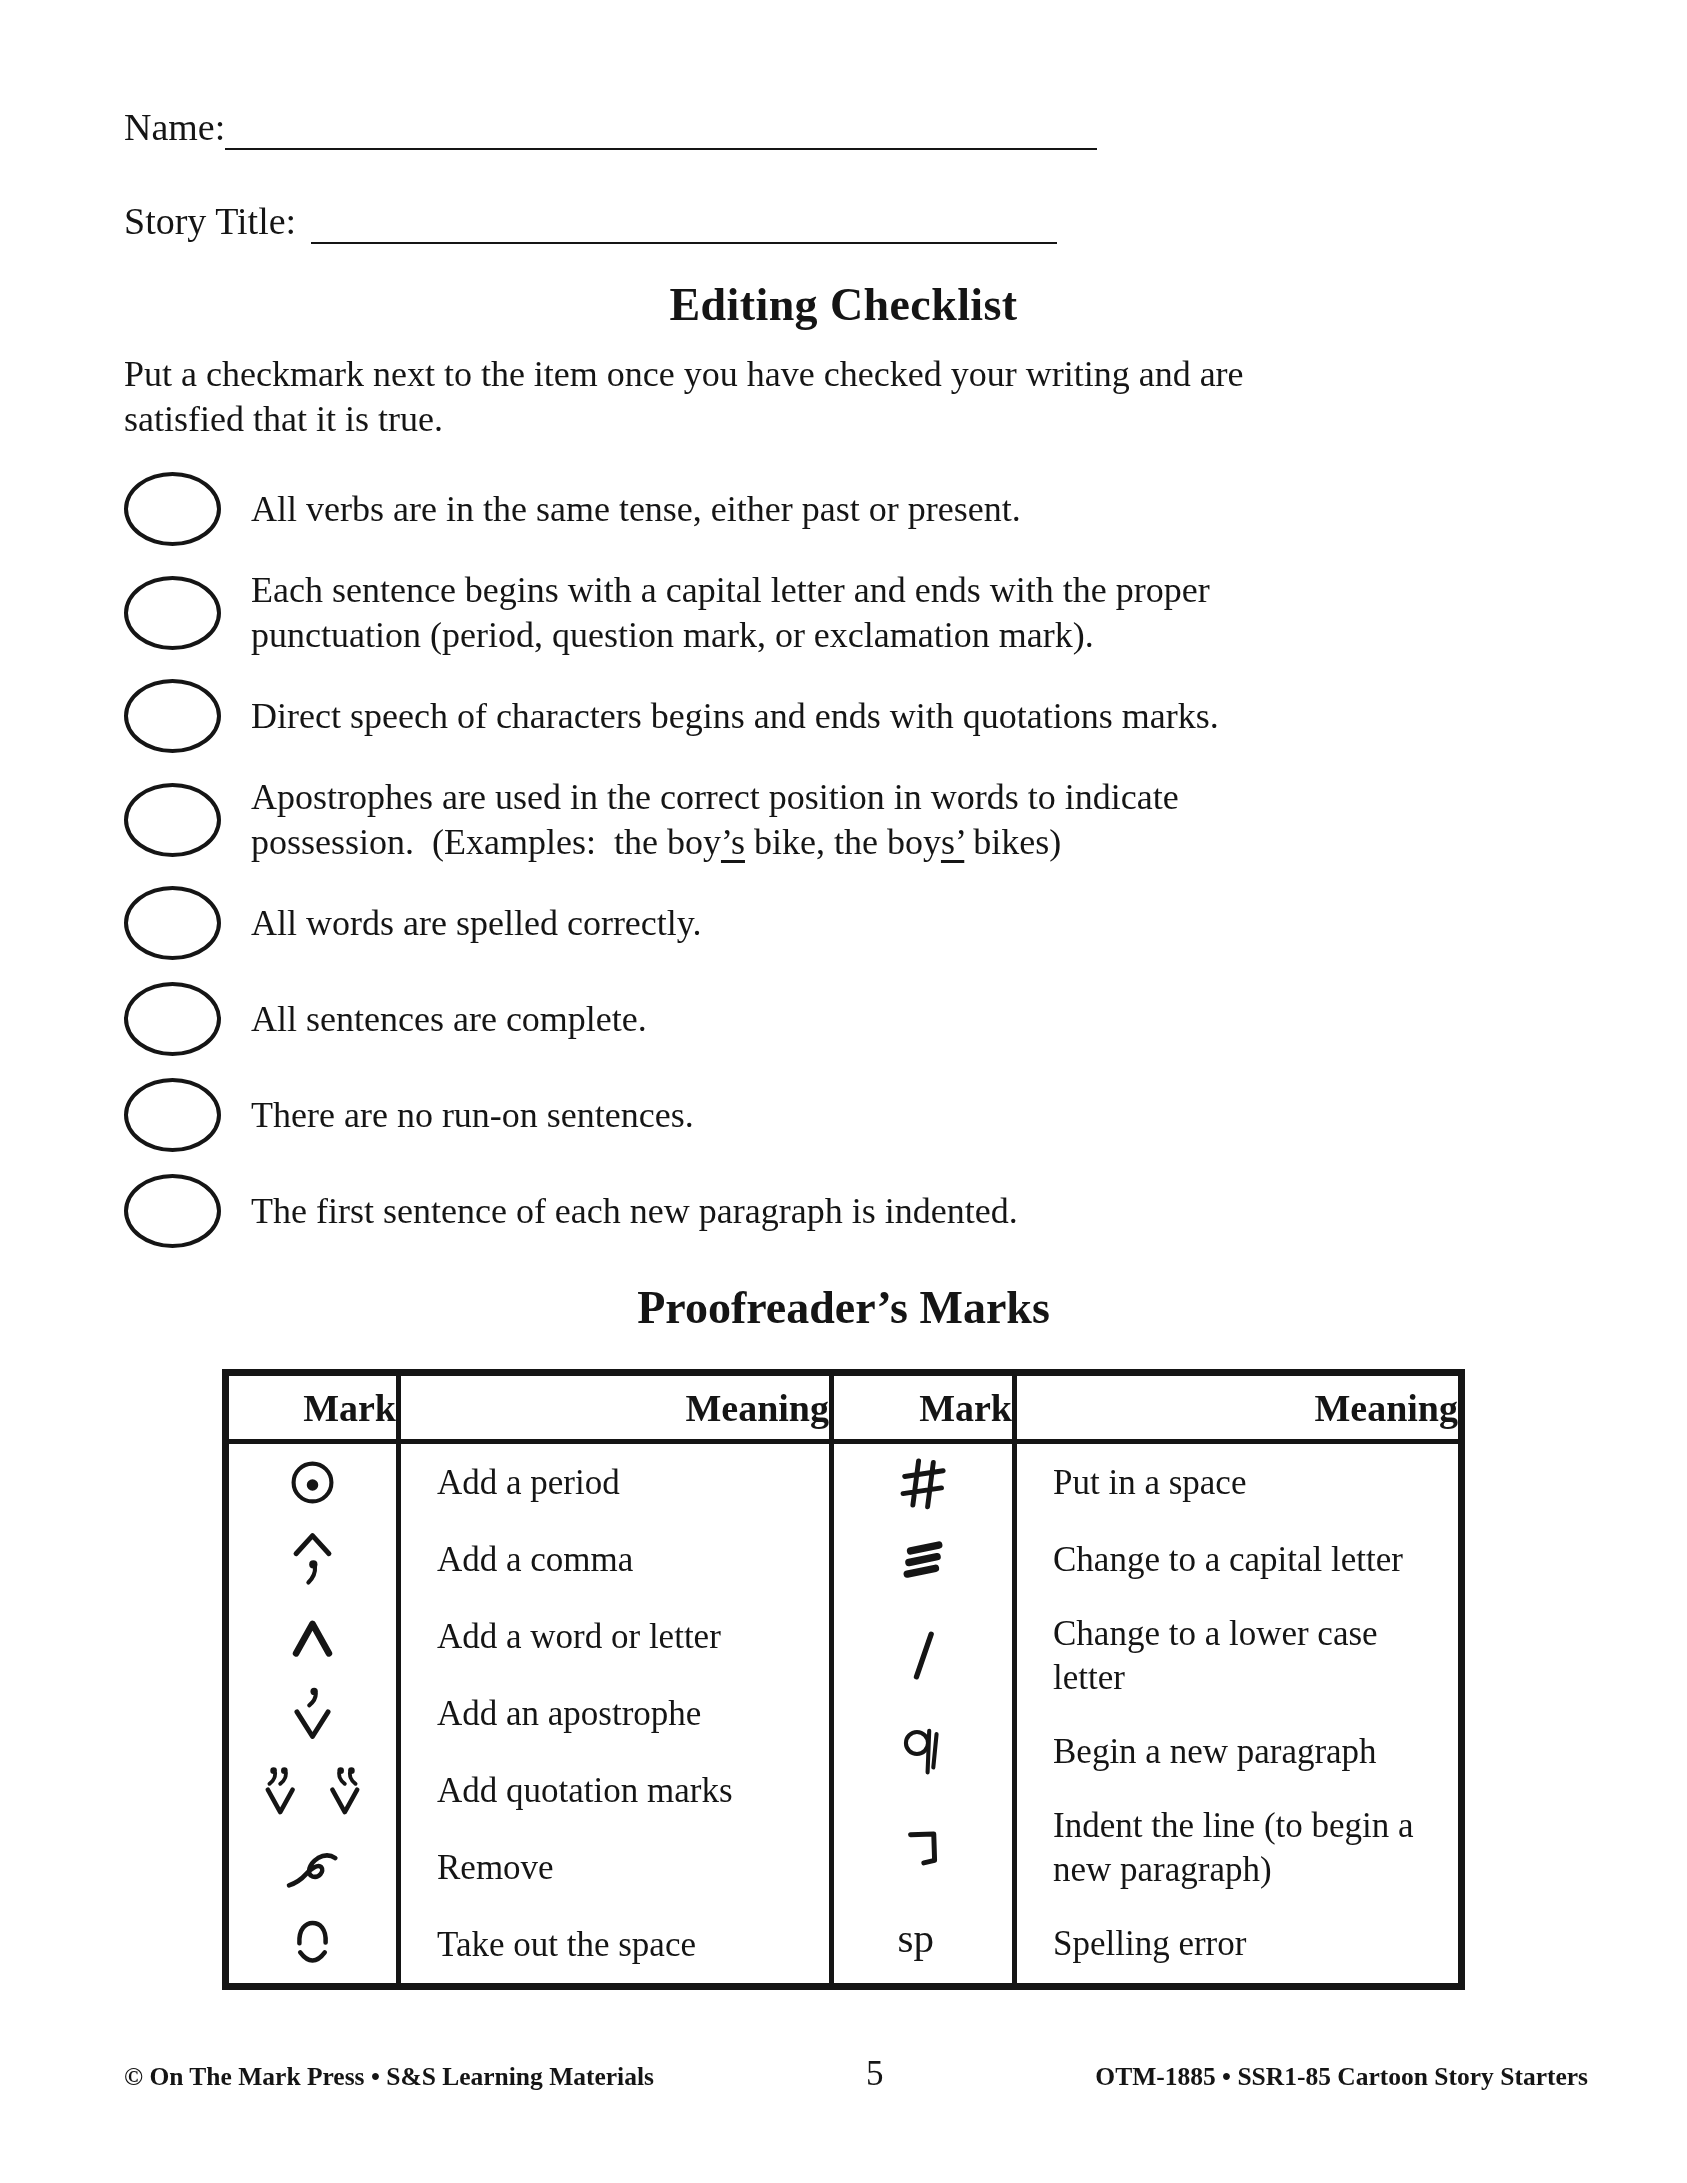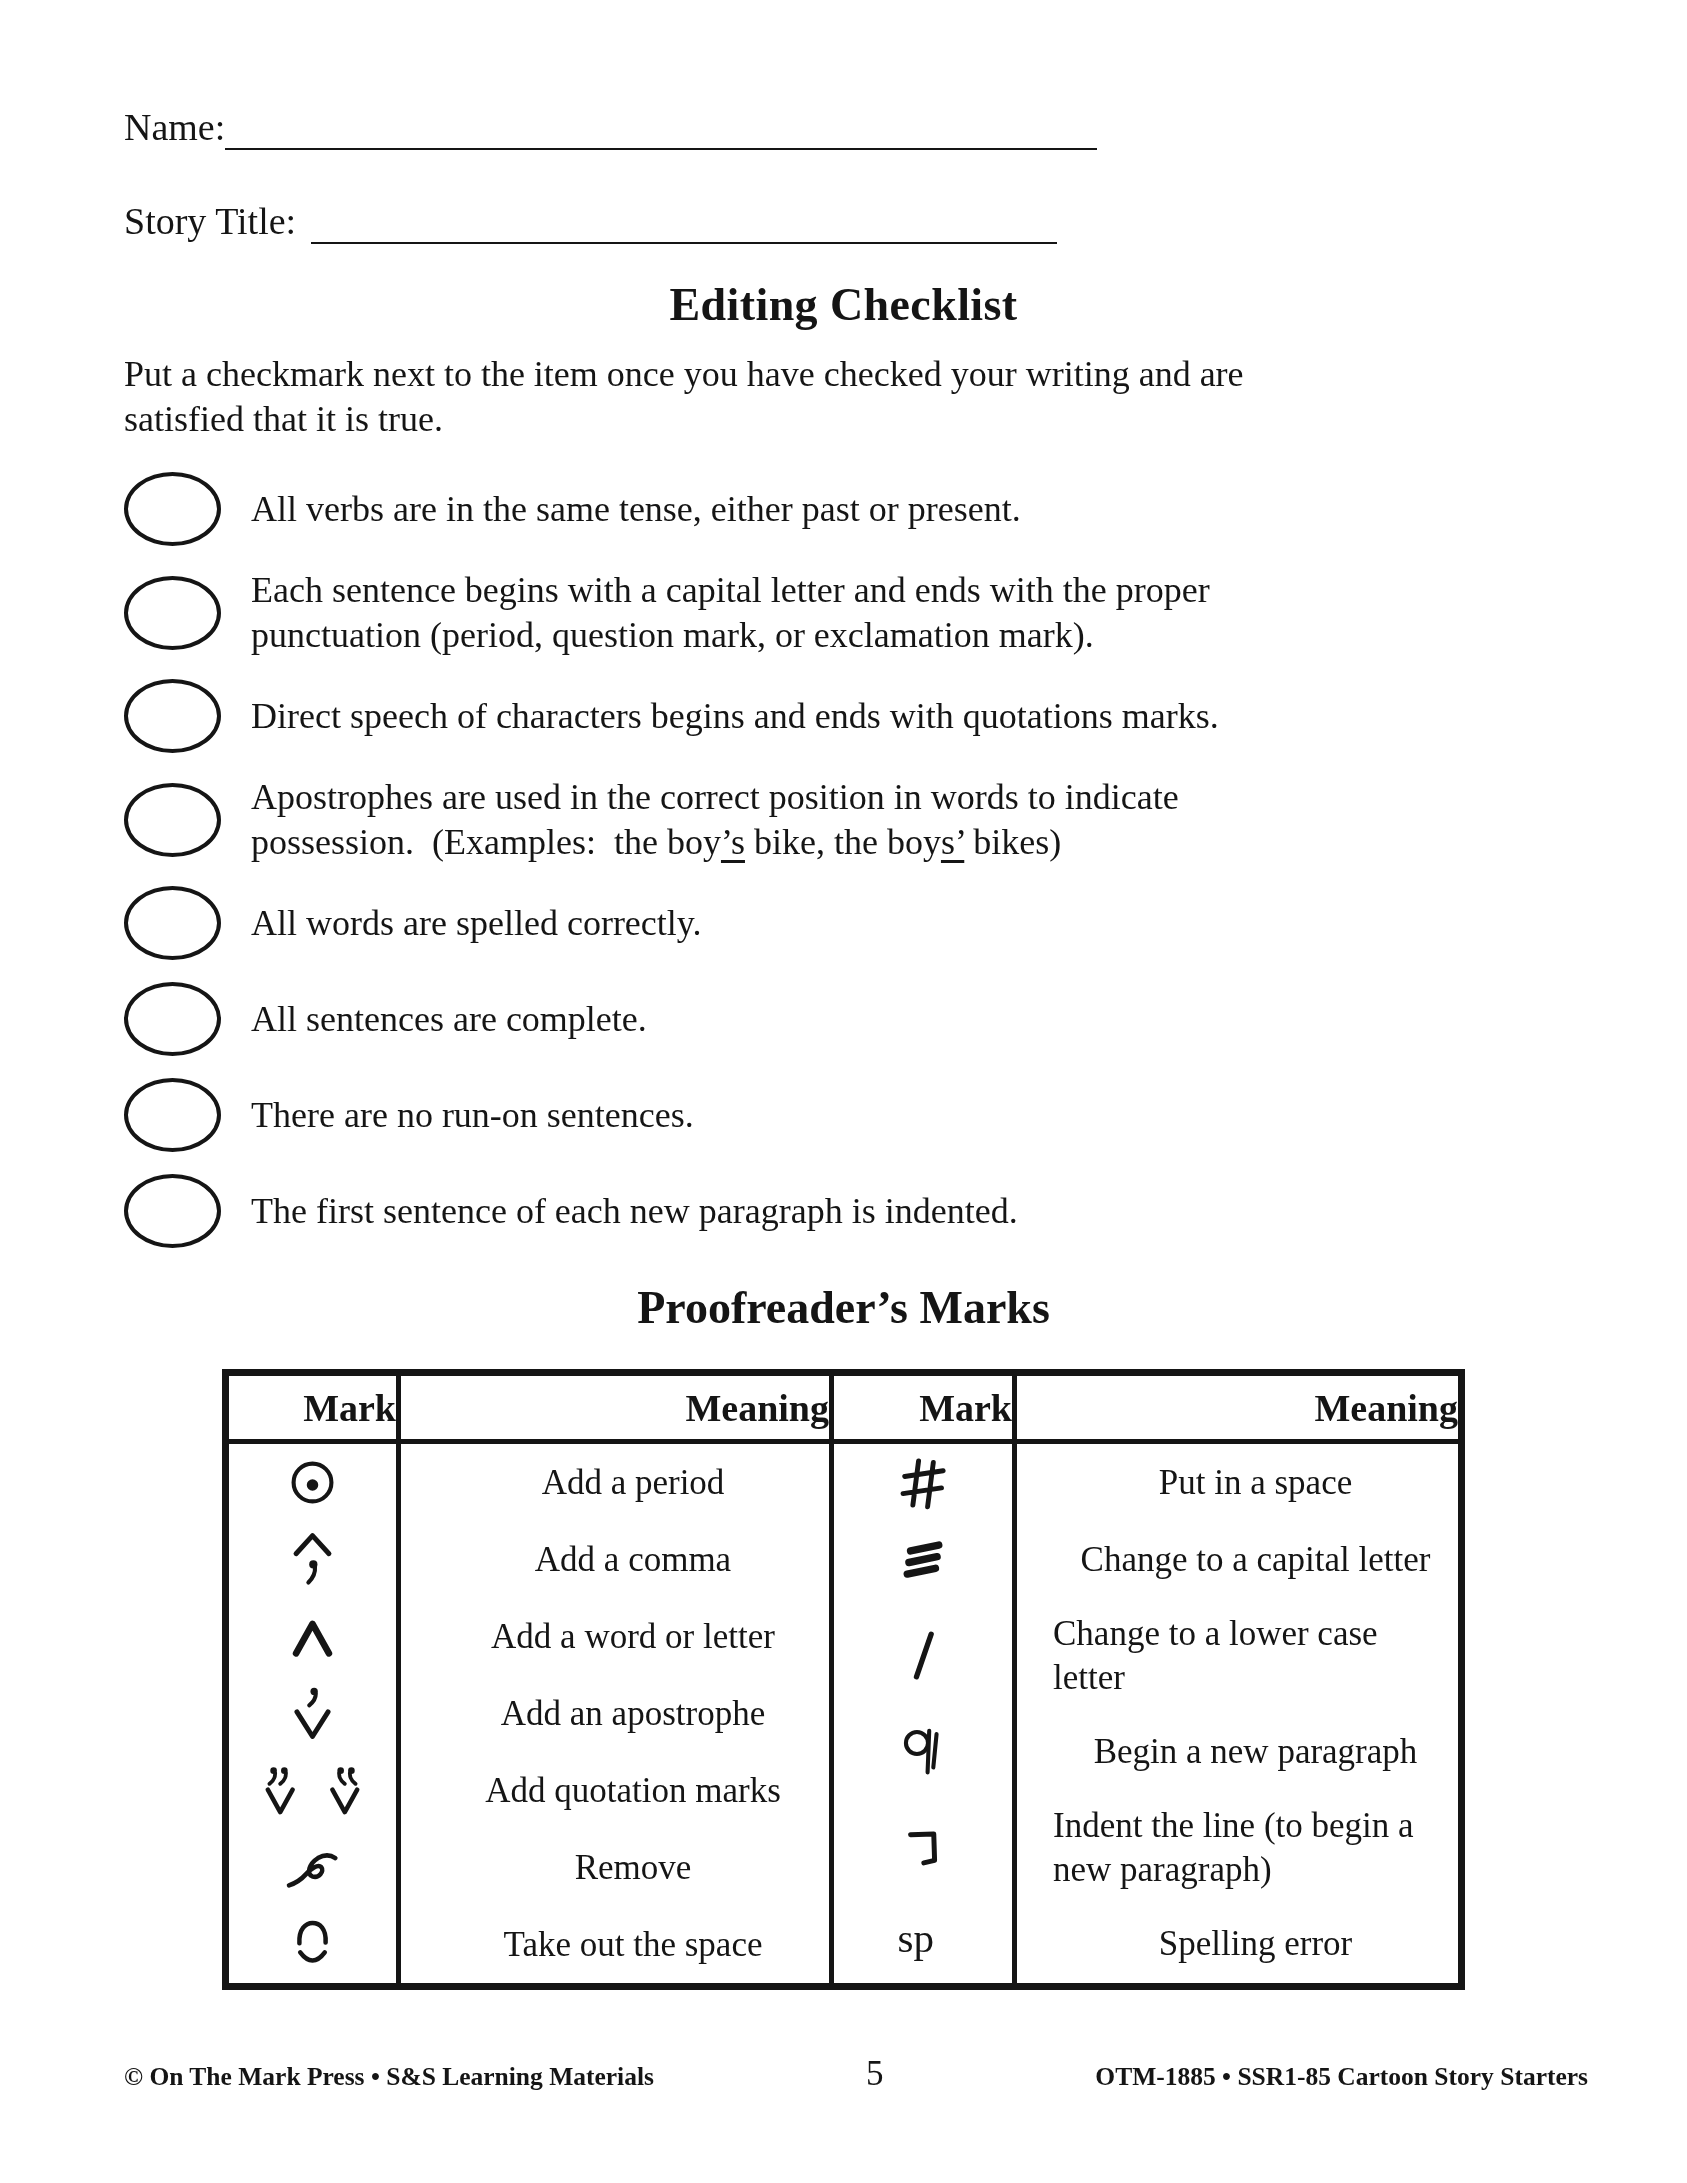--- a/index.html
+++ b/index.html
@@ -34,21 +34,21 @@
   table.marks { border-collapse:collapse; margin:35px auto 0 auto; table-layout:fixed; }
   table.marks, table.marks th, table.marks td { border:5.8px solid #151515; }
   table.marks { border-width:7.4px; }
   th.h-mark1 { width:173px; } th.h-mean1 { width:433px; }
   th.h-mark2 { width:183px; } th.h-mean2 { width:447px; }
   table.marks th { font-size:38px; font-weight:bold; text-align:right; height:69px; }
   table.marks td { vertical-align:top; padding:0; height:536px; }
   .mrow { height:77px; display:flex; align-items:center; }
   .mrow.tall { height:115px; }
   td.cell-mark .mrow { justify-content:center; }
-  td.cell-mean .mrow { justify-content:center; padding-left:36px; }
+  td.cell-mean .mrow { justify-content:flex-start; padding-left:36px; }
   .mean-text { font-size:35px; line-height:1.25; max-width:416px; }
   svg.glyph { display:block; }
 
   
   .footer { position:absolute; left:0; bottom:89px; width:1687px;
     padding:0 99px 0 124px; display:flex; align-items:baseline; }
   .foot-left { font-size:25.5px; font-weight:bold; }
   .foot-center { font-size:35px; flex:1; text-align:center; }
   .foot-right { font-size:25.5px; font-weight:bold; }
 </style>

